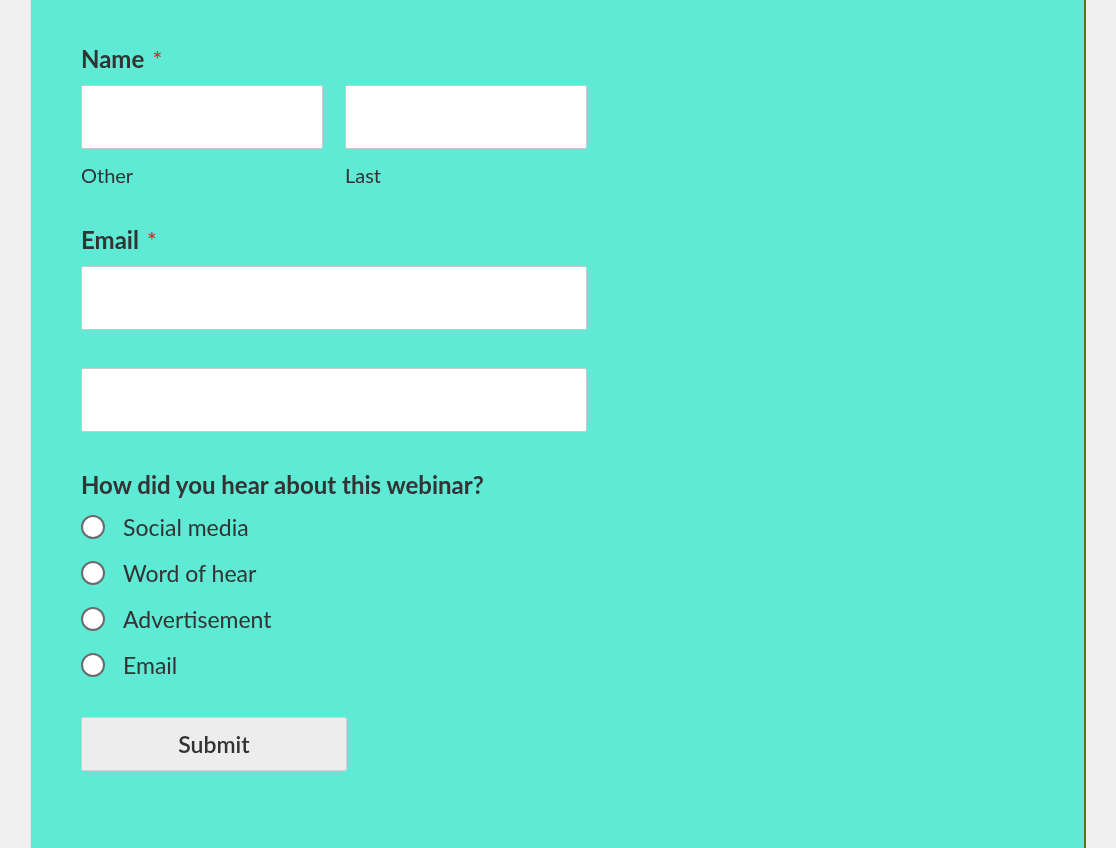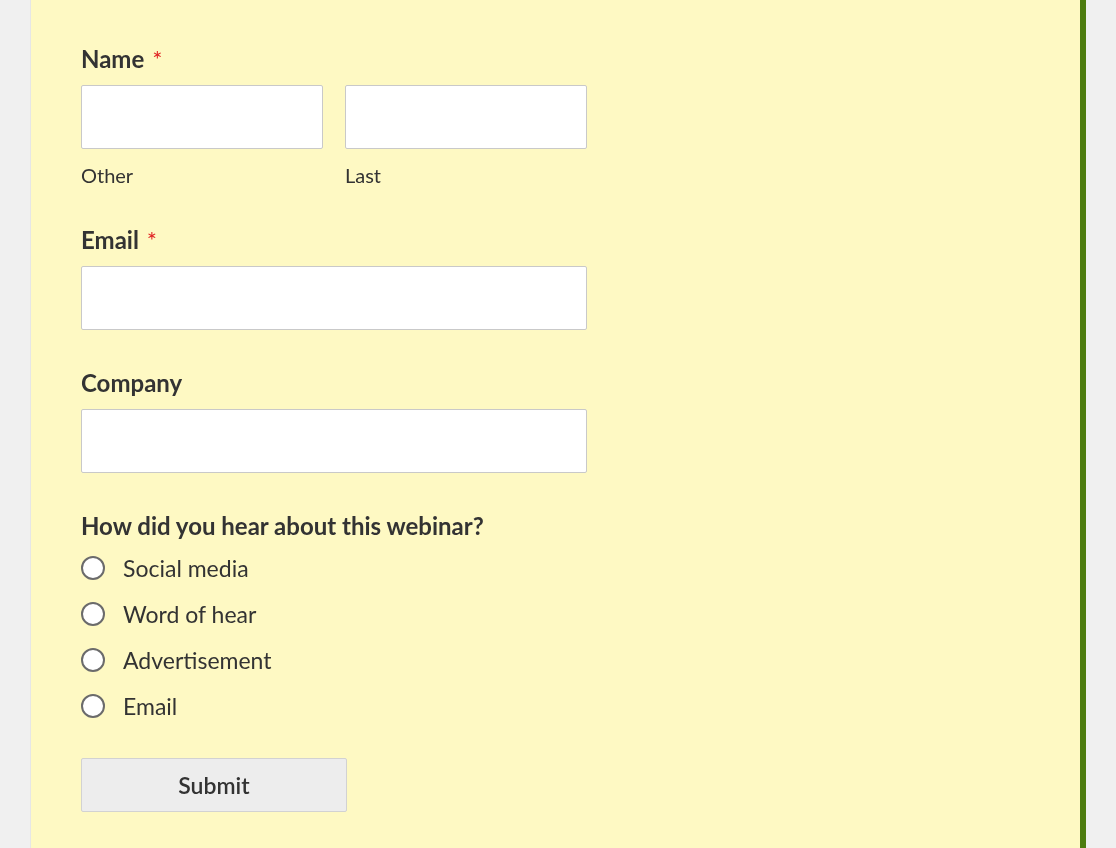--- a/index.html
+++ b/index.html
@@ -13,23 +13,23 @@
       width: 1116px;
       height: 848px;
       overflow: hidden;
     }
     .outer {
       background: #f0f0f0;
       padding: 0 30px;
       height: 100%;
     }
     .card {
-      background: #fef9c3;
+      background: #5eead4;
       border-left: 1px solid #e6e6e6;
-      border-right: 6px solid #4d7c0f;
+      border-right: 2px solid #4d7c0f;
       height: 100%;
       padding: 44px 50px 20px 50px;
     }
     .form-group {
       margin-bottom: 38px;
     }
     .field-label {
       font-size: 24px;
       font-weight: 700;
       color: #333333;
@@ -139,23 +139,20 @@
     <div class="form-group">
       <label class="field-label">
         <span>Email</span>
         <span class="required">*</span>
       </label>
       <input type="email" class="text-input" style="">
     </div>
 
     
     <div class="form-group">
-      <label class="field-label">
-        <span>Company</span>
-      </label>
       <input type="text" class="text-input" style="">
     </div>
 
     
     <div class="form-group" style="margin-bottom:20px;">
       <label class="field-label">
         <span>How did you hear about this webinar?</span>
       </label>
       <div class="radio-group">
         <div class="radio-item">

